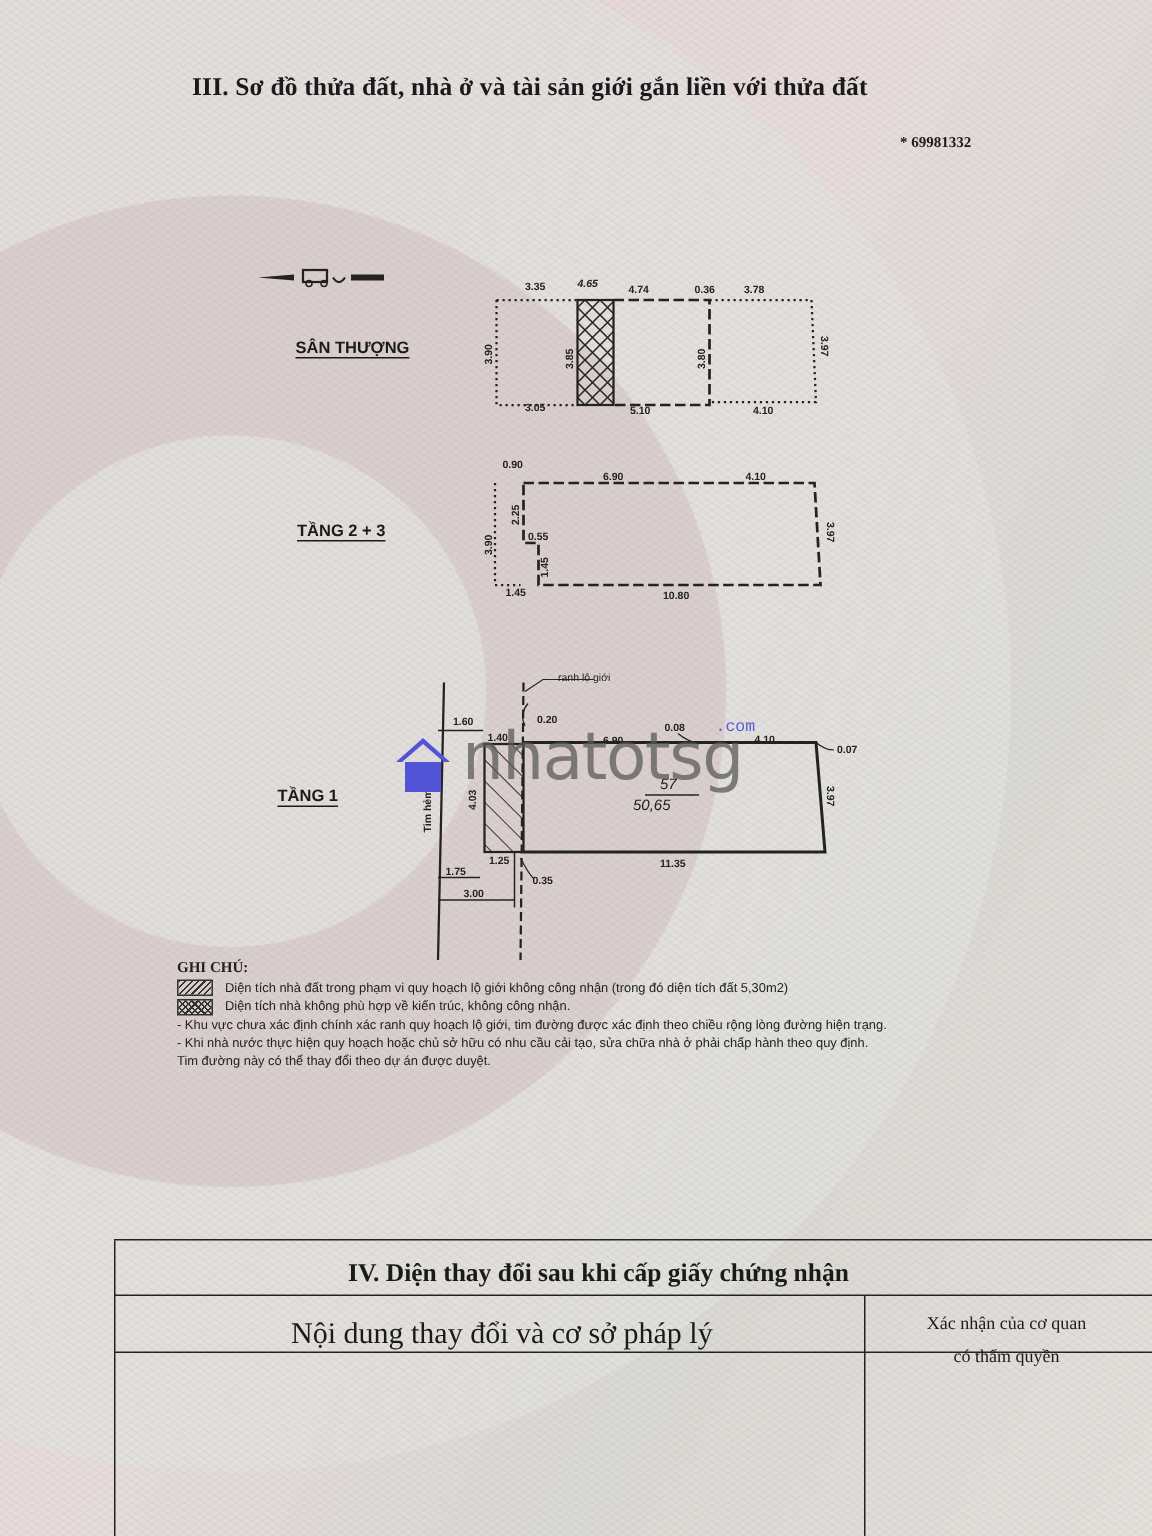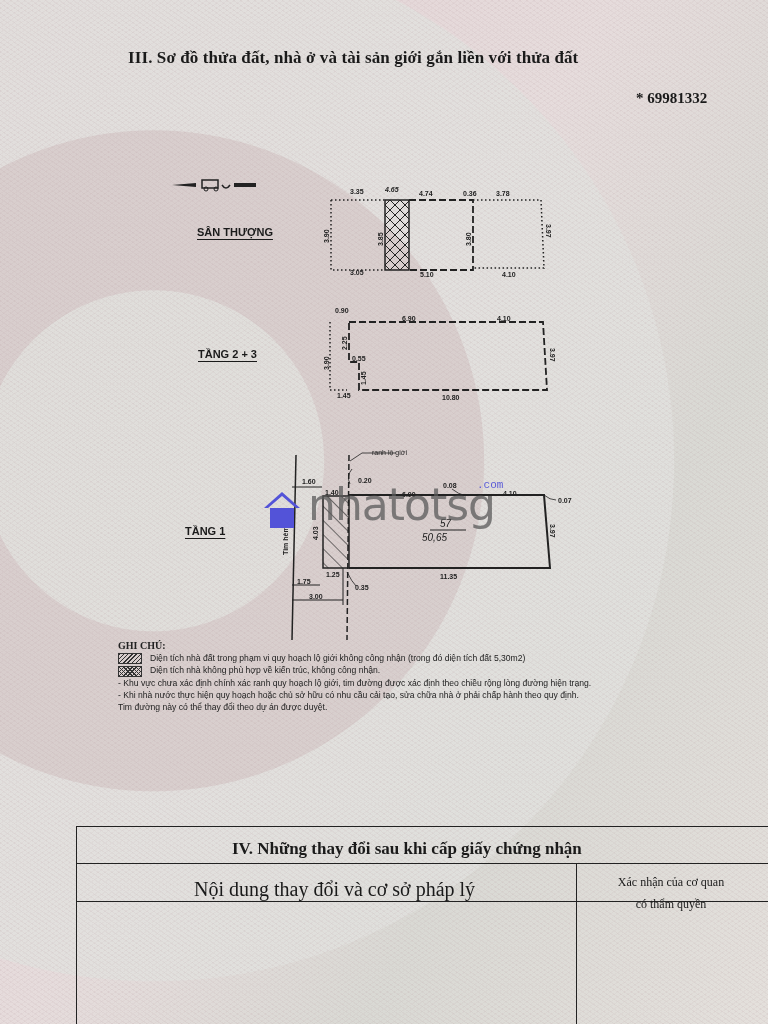--- a/index.html
+++ b/index.html
@@ -18,21 +18,21 @@
       linear-gradient(120deg, #e2d0d3 0%, #e6dcdc 45%, #d9d9d4 70%, #e4e0dc 100%);
   }
   .bg::after {
     content:""; position:absolute; inset:0;
     background-image: repeating-linear-gradient(35deg, rgba(180,150,155,0.10) 0 1px, transparent 1px 4px),
                       repeating-linear-gradient(-35deg, rgba(180,150,155,0.08) 0 1px, transparent 1px 4px);
   }
   .layer { position:absolute; inset:0; }
 
   .title3 { position:absolute; left:128px; top:48px; font-size:17px; font-weight:bold; letter-spacing:0.1px; }
-  .serial { position:absolute; left:636px; top:90px; font-size:15px; font-weight:bold; }
+  .serial { position:absolute; left:600px; top:90px; font-size:10px; font-weight:bold; }
 
   .floor-label { position:absolute; font-family:"Liberation Sans", sans-serif; font-weight:bold; font-size:11px; text-decoration:underline; text-underline-offset:3px; }
   .dim { position:absolute; font-family:"Liberation Sans", sans-serif; font-size:7px; font-weight:bold; color:#222; white-space:nowrap; }
   .dim.v { transform:rotate(-90deg); transform-origin:left top; }
   .dim.v2 { transform:rotate(90deg); transform-origin:left top; }
   .compass { position:absolute; left:172px; top:178px; width:90px; height:14px; }
 
   svg.plan { position:absolute; left:0; top:0; }
 
   .watermark { position:absolute; left:262px; top:485px; width:260px; height:55px; }
@@ -177,21 +177,21 @@
     <div>
       <span class="legend-box hatch-cross"></span><span>Diện tích nhà không phù hợp về kiến trúc, không công nhận.</span>
     </div>
     <div>- Khu vực chưa xác định chính xác ranh quy hoạch lộ giới, tim đường được xác định theo chiều rộng lòng đường hiện trạng.</div>
     <div>- Khi nhà nước thực hiện quy hoạch hoặc chủ sở hữu có nhu cầu cải tạo, sửa chữa nhà ở phải chấp hành theo quy định.</div>
     <div>Tim đường này có thể thay đổi theo dự án được duyệt.</div>
   </div>
 
   <div class="tbl">
     <div class="hdr">
-      <span>IV. Những thay đổi sau khi cấp giấy chứng nhận</span>
+      <span>IV. Diện thay đổi sau khi cấp giấy chứng nhận</span>
     </div>
     <div class="c1"></div>
     <div class="c2"></div>
     <div class="hline"></div>
     <div class="col1-h">Nội dung thay đổi và cơ sở pháp lý</div>
     <div class="col2-h">
       <div>Xác nhận của cơ quan</div>
       <div>có thẩm quyền</div>
     </div>
   </div>

